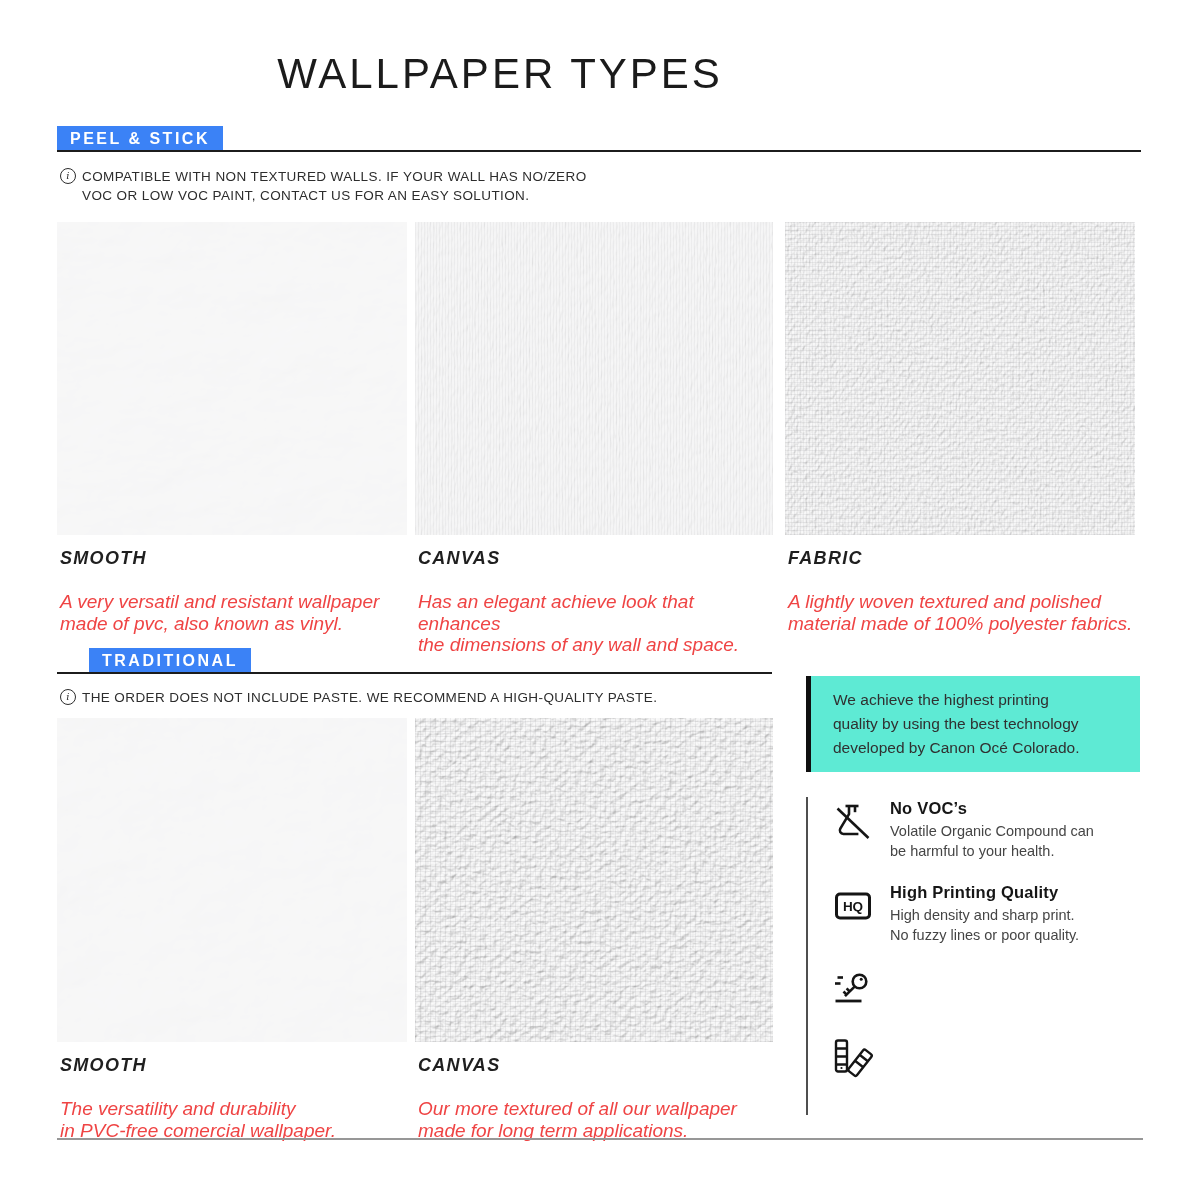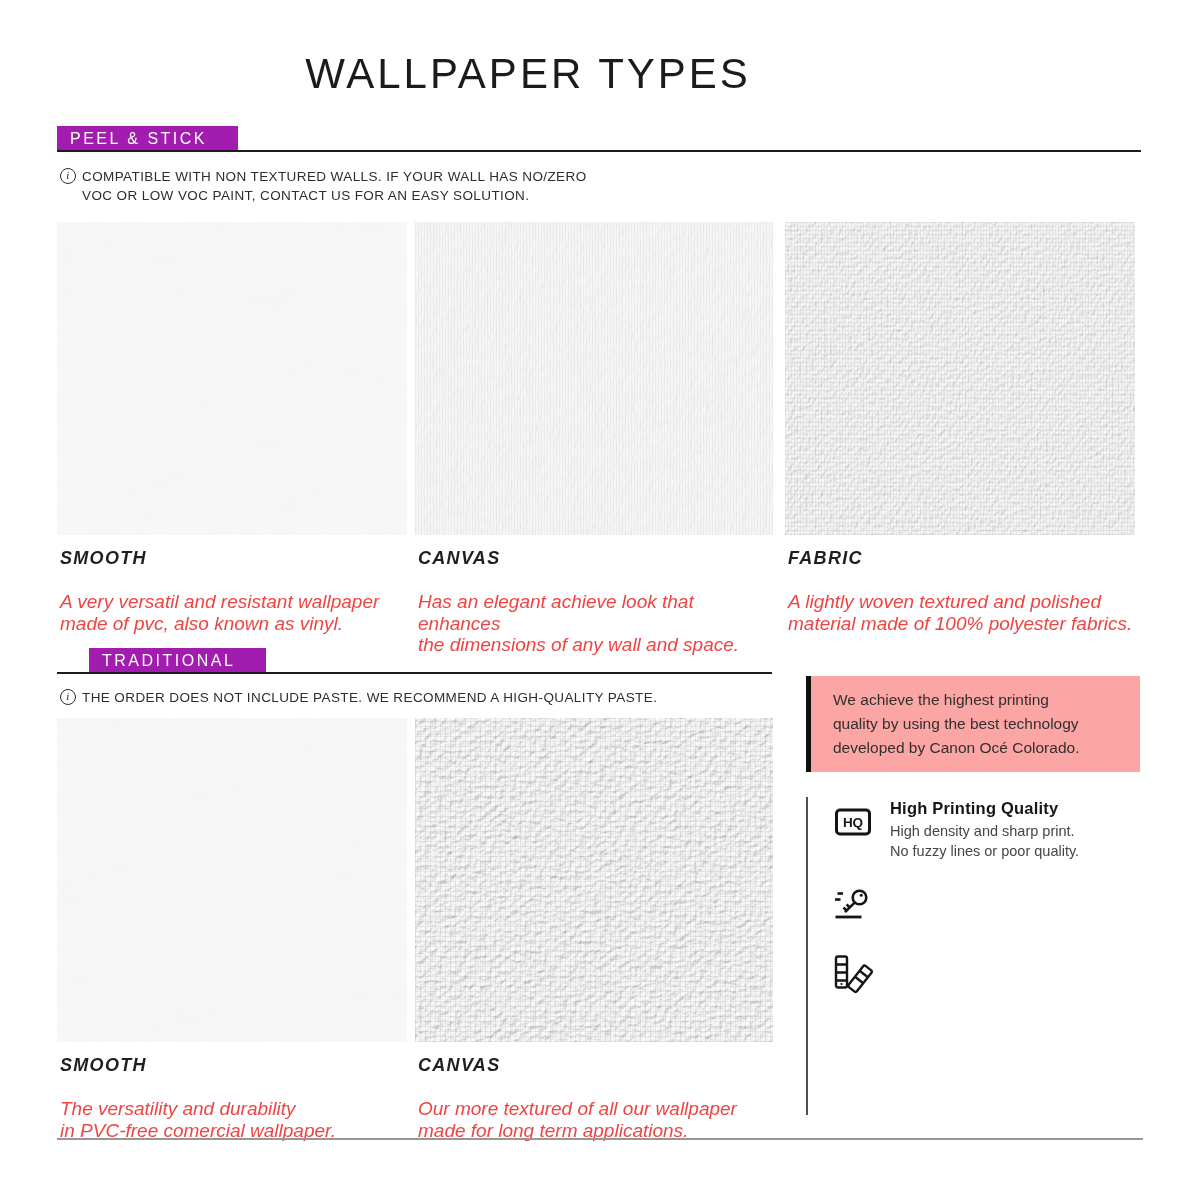--- a/index.html
+++ b/index.html
@@ -1,22 +1,22 @@
 <!DOCTYPE html>
 <html><head>
 <meta charset="utf-8">
 <style>
   html,body{margin:0;padding:0;background:#ffffff;}
   body{width:1200px;height:1200px;position:relative;font-family:"Liberation Sans",sans-serif;color:#222;overflow:hidden;}
 
   .page-title{position:absolute;top:50px;left:0;width:1000px;text-align:center;
-    font-size:42px;font-weight:500;letter-spacing:3px;color:#1b1b1b;margin-left:28px;}
-
-  .badge{position:absolute;background:#a21caf;color:#fff;font-size:16px;font-weight:400;
-    letter-spacing:2.5px;padding:4px 31px 5px 13px;line-height:17px;}
+    font-size:42px;font-weight:500;letter-spacing:3px;color:#1b1b1b;}
+
+  .badge{position:absolute;background:#3b82f6;color:#fff;font-size:16px;font-weight:700;
+    letter-spacing:2.5px;padding:4px 13px 5px 13px;line-height:17px;}
   .badge1{left:57px;top:126px;}
   .badge2{left:57px;top:648px;margin-left:32px;}
   .rule{position:absolute;height:2px;background:#1c1c1c;}
   .rule1{left:57px;top:150px;width:1084px;}
   .rule2{left:57px;top:672px;width:715px;}
   .rule-bottom{left:57px;top:1138px;width:1086px;background:#979797;}
 
   .note{position:absolute;font-size:13.5px;letter-spacing:0.4px;color:#2d2d2d;line-height:19px;}
   .note1{left:60px;top:167px;}
   .note2{left:60px;top:688px;}
@@ -43,21 +43,21 @@
                repeating-linear-gradient(90deg,rgba(108,108,114,0.08) 0 1px,rgba(0,0,0,0) 1px 3px);}
   .weave-rough::after{content:"";position:absolute;inset:0;
     background:repeating-linear-gradient(0deg,rgba(100,100,106,0.10) 0 1px,rgba(0,0,0,0) 1px 5px),
                repeating-linear-gradient(90deg,rgba(100,100,106,0.10) 0 1px,rgba(0,0,0,0) 1px 5px);}
 
   .caption{margin-top:13px;padding-left:3px;}
   .swatch-name{font-size:18px;font-weight:600;letter-spacing:1.3px;color:#1f1f1f;}
   .swatch-desc{margin-top:22px;font-size:19px;line-height:21.5px;color:#ef4444;white-space:pre-line;}
 
   .qbox{position:absolute;left:806px;top:676px;width:334px;box-sizing:border-box;
-    background:#fca5a5;border-left:5px solid #101010;padding:12px 14px 12px 22px;}
+    background:#5eead4;border-left:5px solid #101010;padding:12px 14px 12px 22px;}
   .qbox-text{font-size:15.5px;line-height:24px;color:#303030;white-space:pre-line;}
 
   .vrule{position:absolute;left:806px;top:797px;width:2px;height:318px;background:#4f4f4f;}
 
   .features{position:absolute;left:831px;top:799px;width:310px;}
   .feature{display:flex;align-items:flex-start;margin-bottom:22px;}
   .fic{flex:0 0 auto;width:44px;height:44px;margin-right:15px;margin-top:1px;overflow:visible;}
   .feat-title{font-size:16.5px;font-weight:700;color:#161616;letter-spacing:0.2px;}
   .feat-desc{margin-top:3px;font-size:14.5px;line-height:20px;color:#454545;white-space:pre-line;}
 </style>
@@ -196,20 +196,35 @@
 <div class="qbox">
   <div class="qbox-text">We achieve the highest printing
 quality by using the best technology
 developed by Canon Océ Colorado.</div>
 </div>
 
 <div class="vrule"></div>
 
 <div class="features">
 
+  <div class="feature">
+    <svg class="fic" viewBox="0 0 44 44">
+      <g fill="none" stroke="#151515" stroke-width="2.6" stroke-linejoin="round">
+        <path d="M14.5 6 h13"></path>
+        <path d="M18 6 v8.2 L9.3 28.6 a3.6 3.6 0 0 0 3.1 5.4 h15"></path>
+        <path d="M24 6 v6.2"></path>
+        <path d="M6.5 8.5 L37.5 38"></path>
+      </g>
+    </svg>
+    <div>
+      <div class="feat-title">No VOC’s</div>
+      <div class="feat-desc">Volatile Organic Compound can
+be harmful to your health.</div>
+    </div>
+  </div>
 
   <div class="feature">
     <svg class="fic" viewBox="0 0 44 44">
       <rect x="5.5" y="10" width="33" height="24" rx="3.5" fill="none" stroke="#151515" stroke-width="3"></rect>
       <text x="22" y="26.8" text-anchor="middle" font-size="13.5" font-weight="bold" font-family="Liberation Sans, sans-serif" fill="#151515">HQ</text>
     </svg>
     <div>
       <div class="feat-title">High Printing Quality</div>
       <div class="feat-desc">High density and sharp print.
 No fuzzy lines or poor quality.</div>

